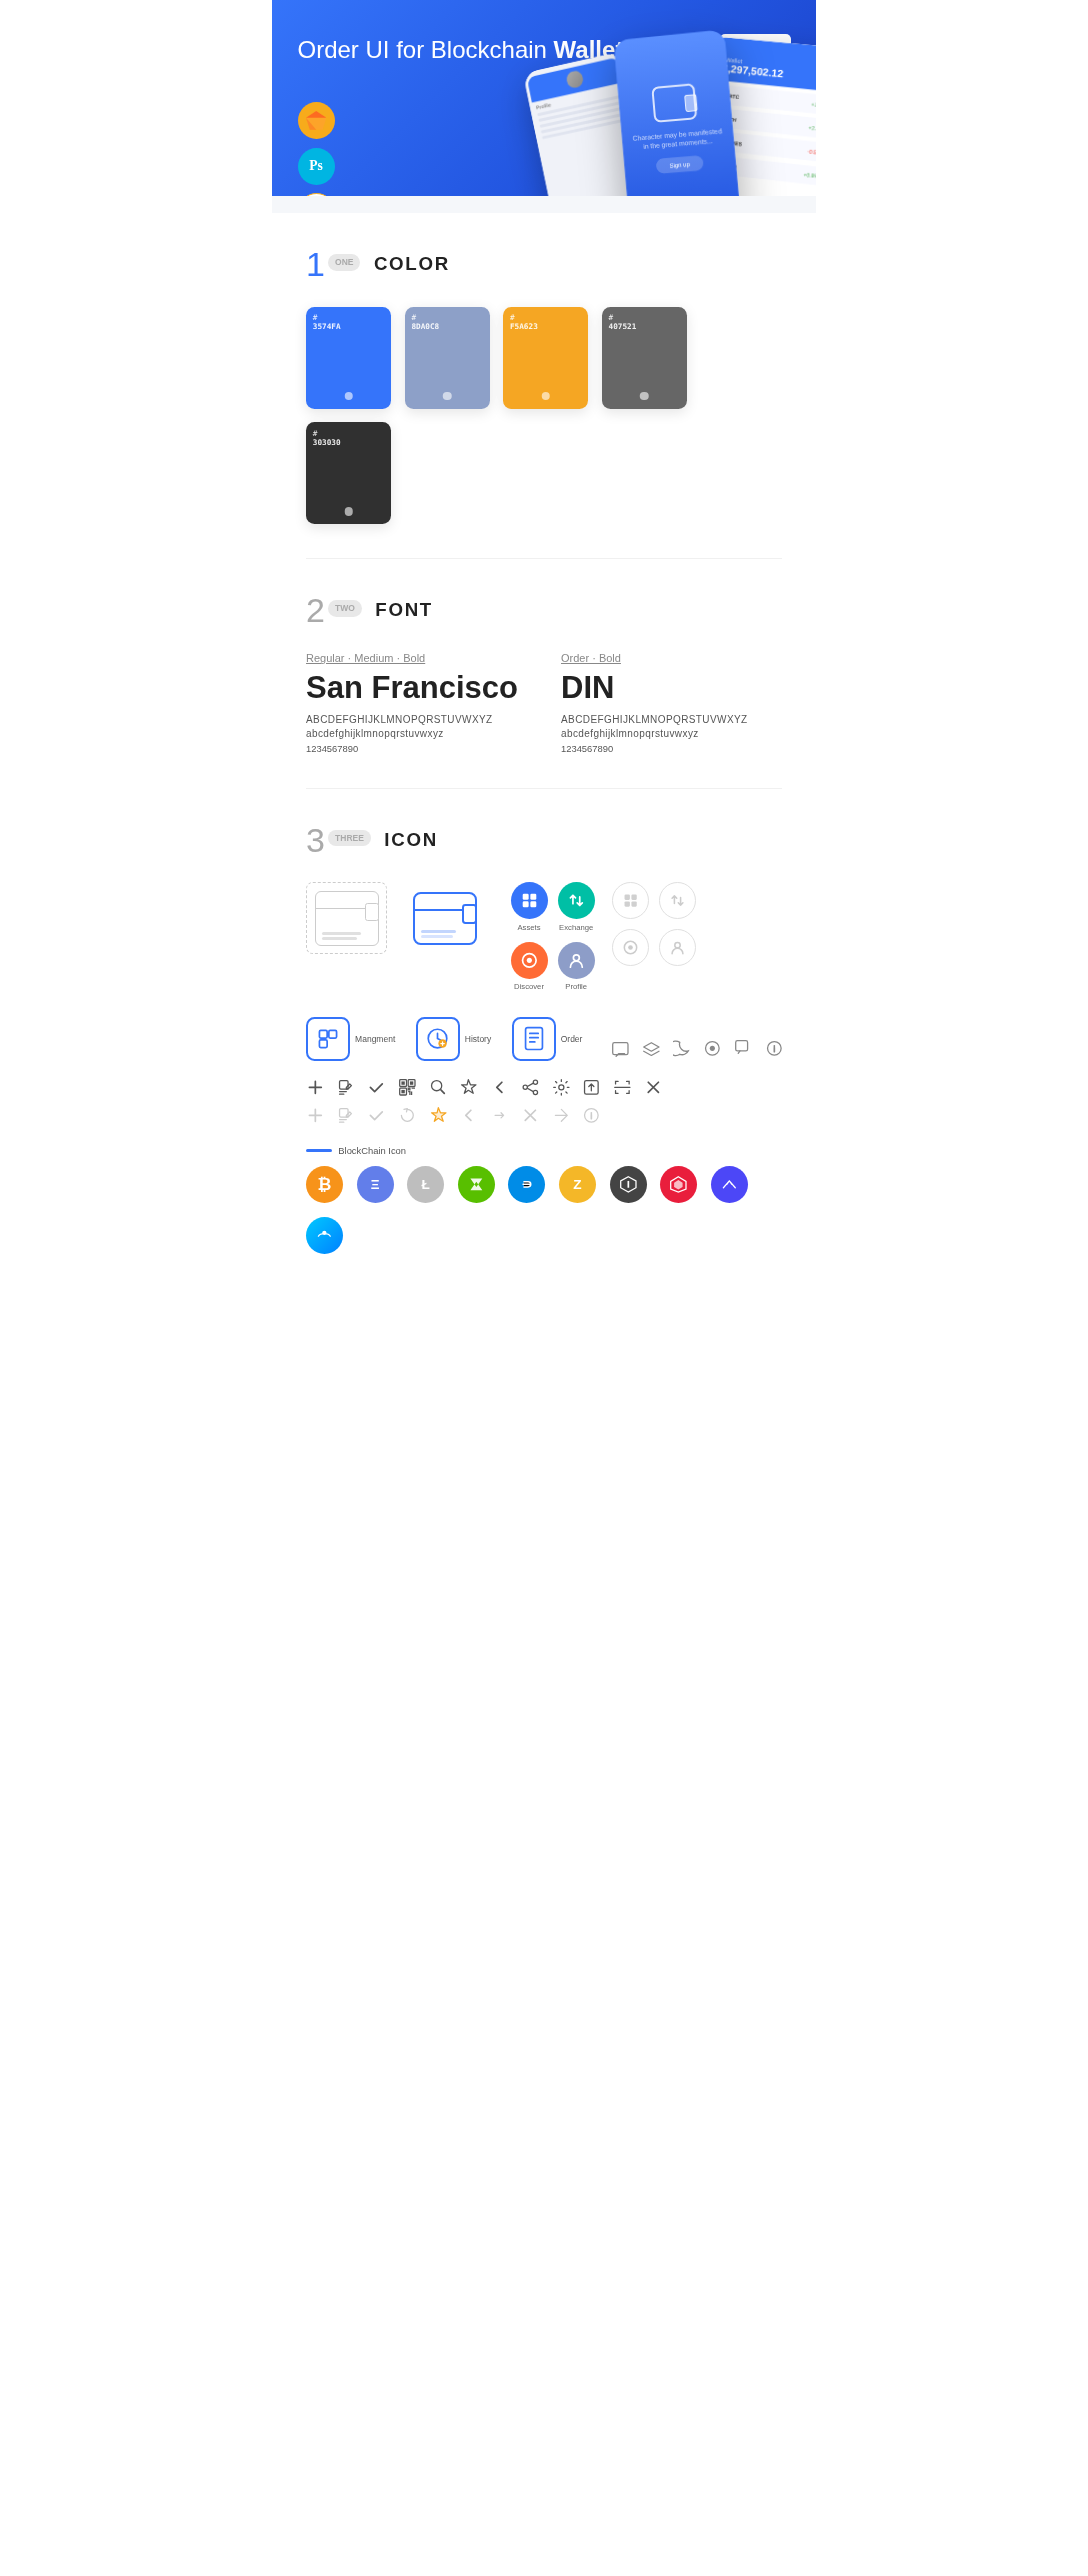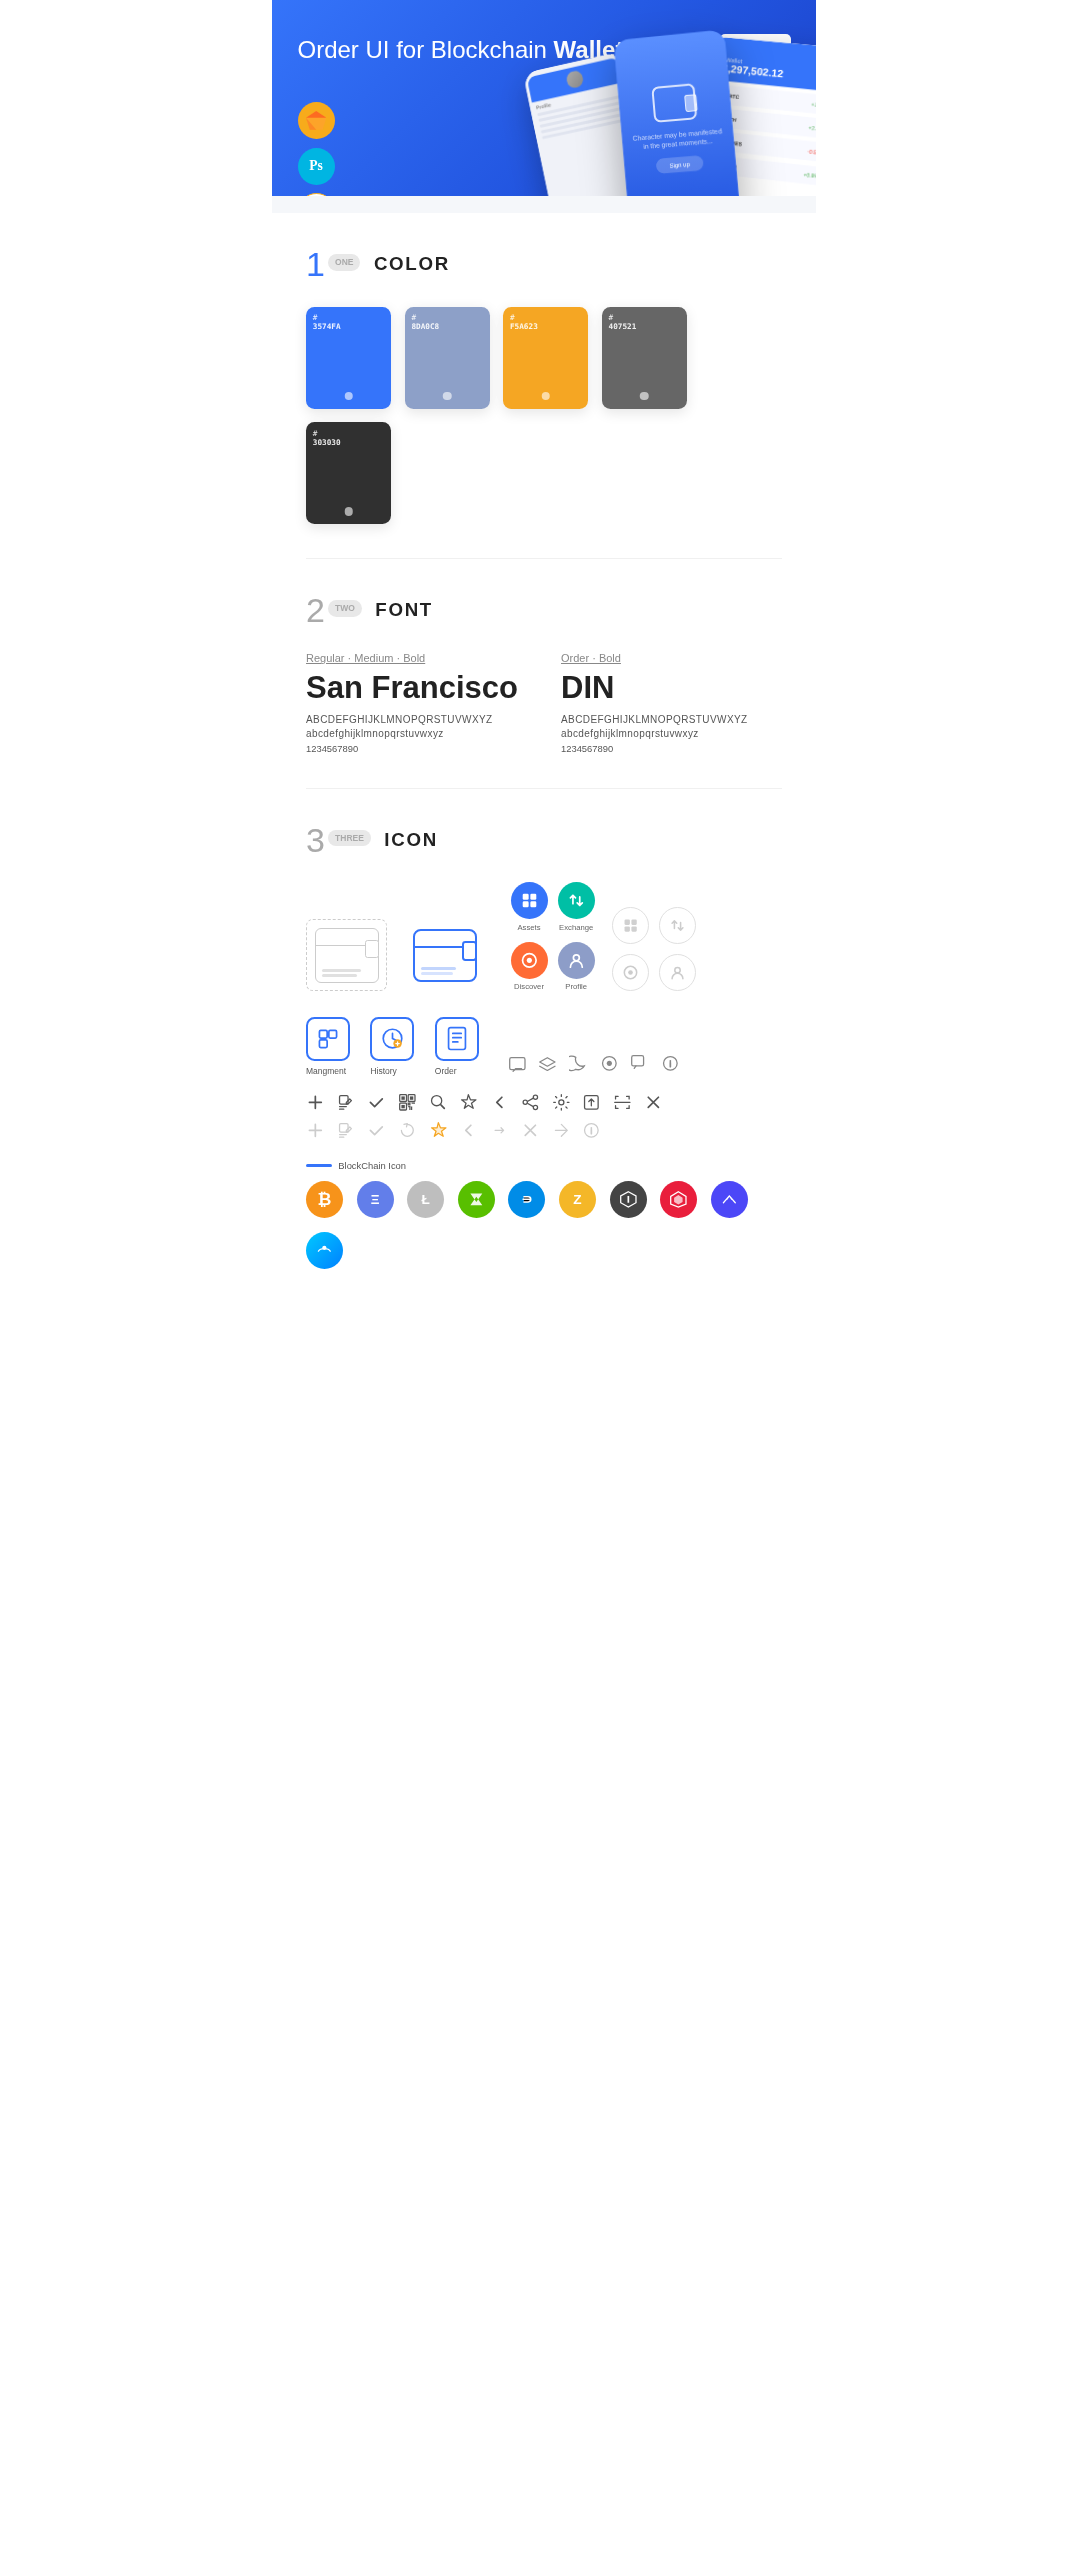--- a/index.html
+++ b/index.html
@@ -120,21 +120,22 @@
     .font-alphabet { font-size: 10px; color: #555; letter-spacing: 0.4px; margin-bottom: 3.4px; }
     .font-numbers { font-size: 9.4px; color: #555; }
     .icon-app-item {
       display: flex;
       flex-direction: column;
       align-items: center;
       gap: 3.4px;
     }
     .mgmt-icon-item {
       display: flex;
-      flex-direction: column;
+      flex-direction: row;
+      align-items: center;
       gap: 5.1px;
     }
     .mgmt-icon-box {
       width: 44px; height: 44px;
       border: 2.1px solid #3574FA;
       border-radius: 8.5px;
       display: flex; align-items: center; justify-content: center;
       position: relative;
     }
     .mgmt-icon-label { font-size: 8.5px; color: #555; }
@@ -332,21 +333,21 @@
 
 <div class="section">
   <div class="section-header">
     <div class="section-number-container">
       <span style="font-size:34px;font-weight:300;color:#aaa;line-height:1;">3</span>
       <span class="section-number-word" style="margin-top:6.8px;">THREE</span>
     </div>
     <span class="section-title">ICON</span>
   </div>
 
-  <div style="display:flex;align-items:flex-end;gap:17px;margin-bottom:25.5px;">
+  <div style="display:flex;align-items:flex-start;gap:17px;margin-bottom:25.5px;">
 
     <div style="width:81px;height:72px;border:1.3px dashed #ccc;border-radius:6.8px;display:flex;align-items:center;justify-content:center;position:relative;">
       <div style="width:64px;height:55px;border:1.3px solid #ccc;border-radius:6px;position:relative;">
         <div style="position:absolute;top:0;left:0;right:0;height:17px;border-bottom:1.3px solid #ccc;"></div>
         <div style="position:absolute;right:-1.3px;top:11px;width:13.6px;height:18.7px;border:1.3px solid #ccc;border-radius:2.6px;background:#fff;"></div>
         <div style="position:absolute;bottom:10.2px;left:6.8px;right:17px;height:2.6px;background:#e0e0e0;border-radius:1.7px;"></div>
         <div style="position:absolute;bottom:5.1px;left:6.8px;right:20.4px;height:2.6px;background:#e0e0e0;border-radius:1.7px;"></div>
       </div>
     </div>
 

